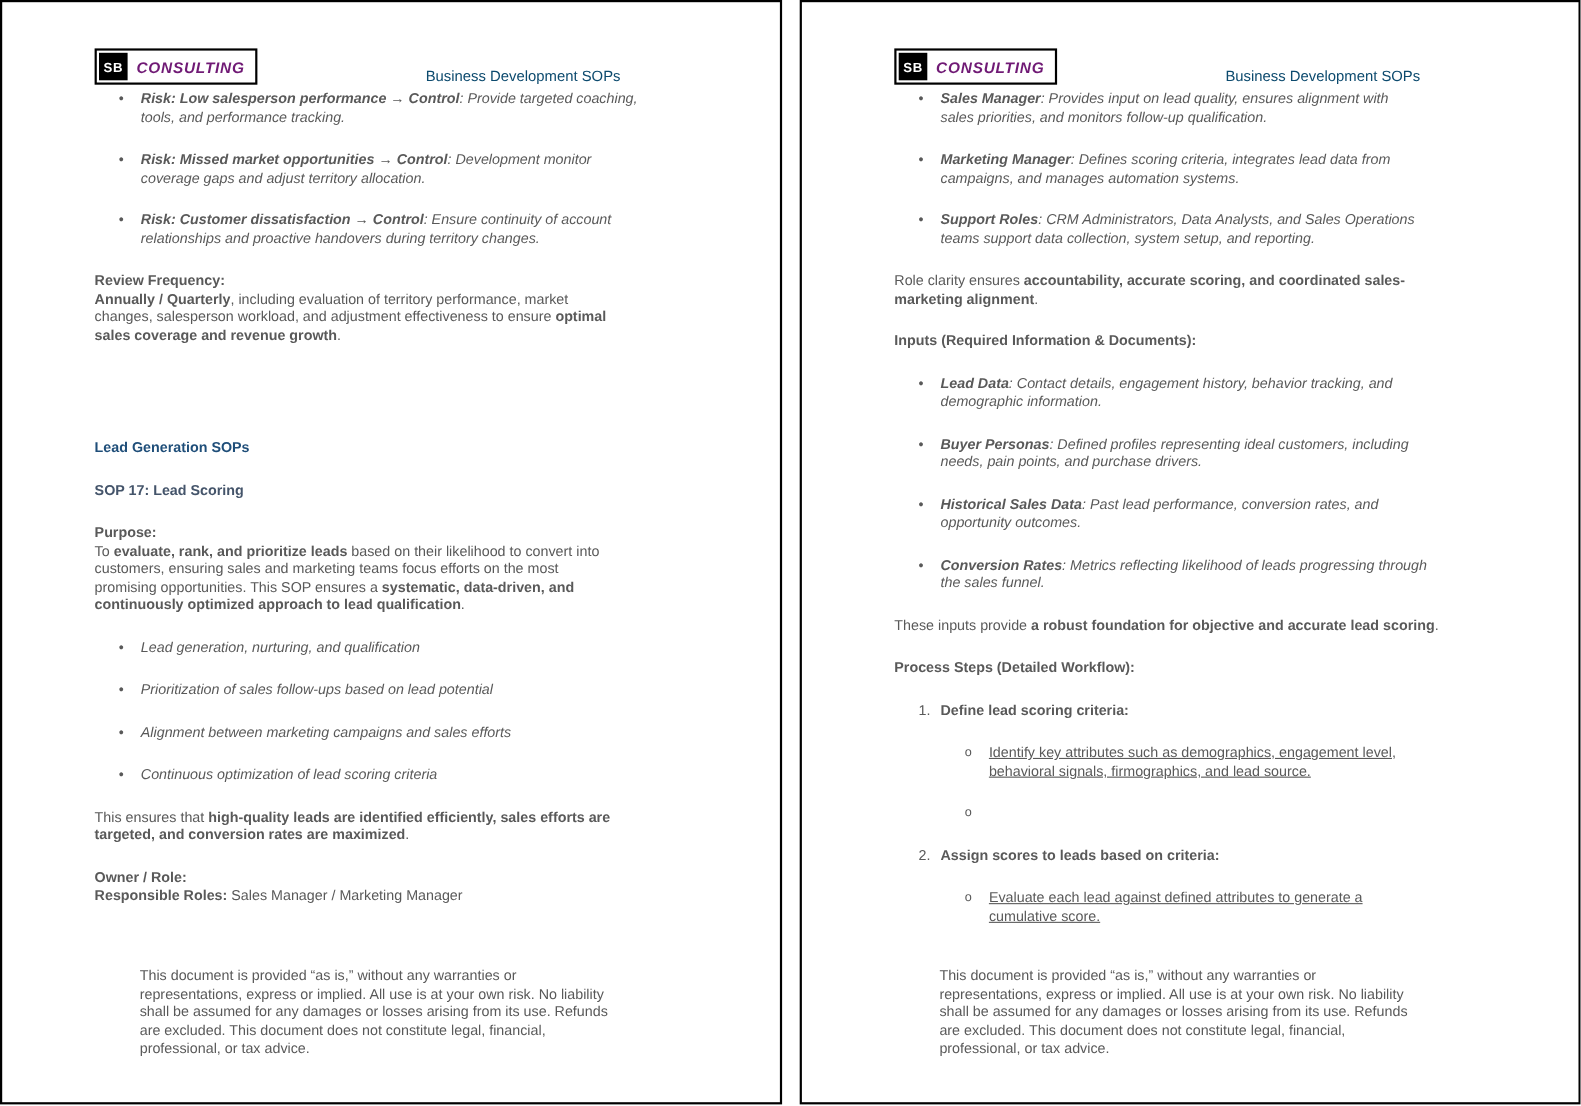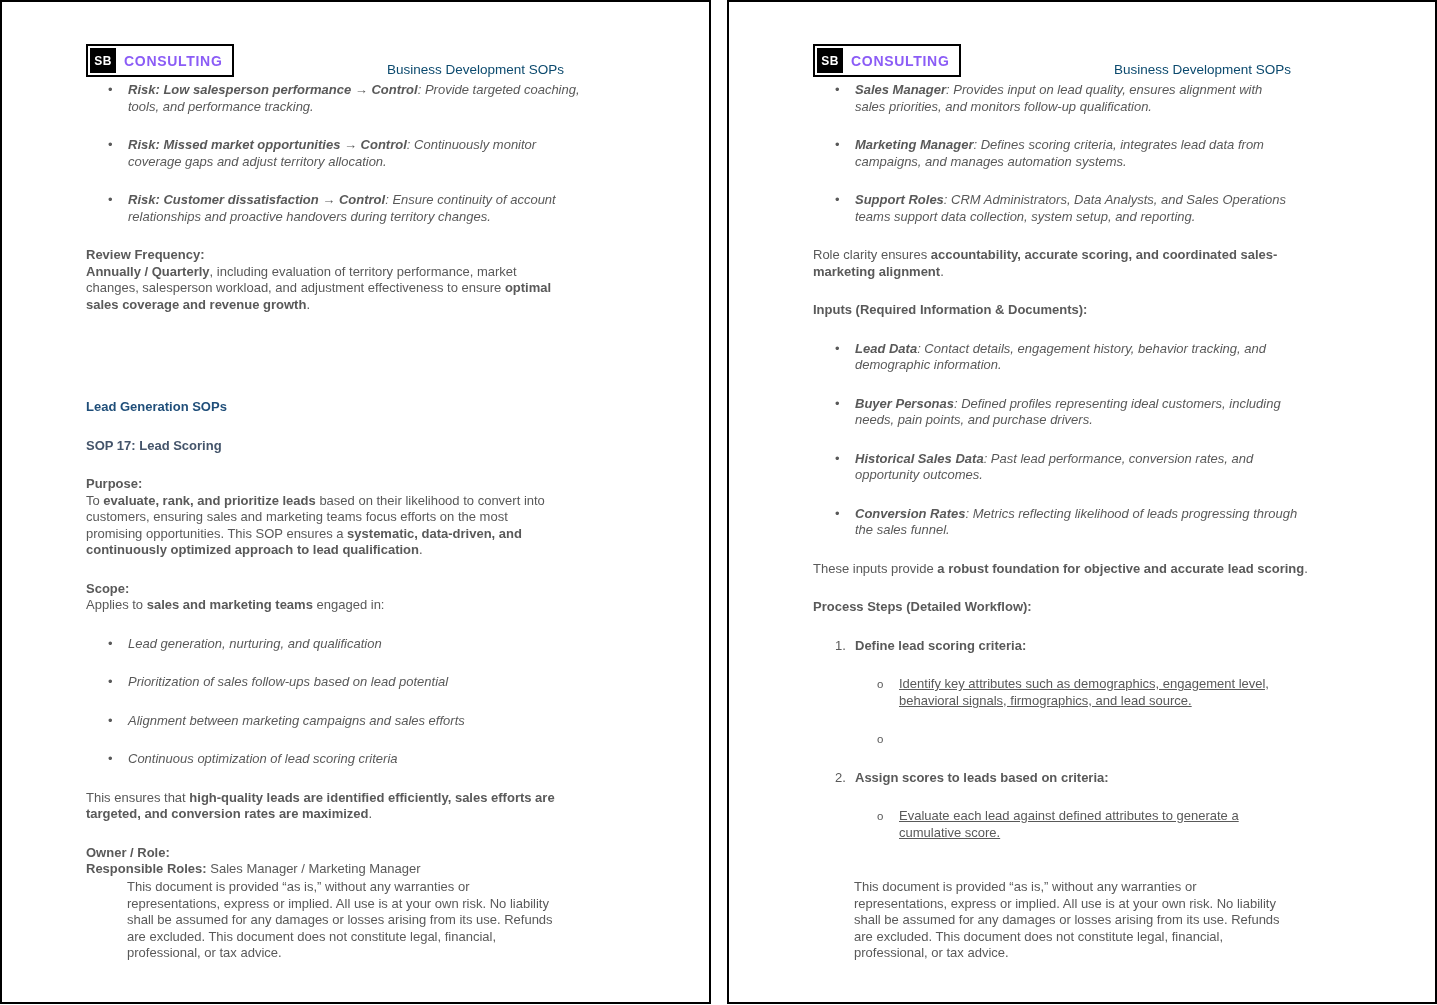--- a/index.html
+++ b/index.html
@@ -40,25 +40,26 @@
     width: 26px;
     height: 25px;
     display: flex;
     align-items: center;
     justify-content: center;
     font-weight: bold;
     font-size: 12px;
     letter-spacing: 0.5px;
   }
   .logo-name {
-    color: #8b5cf6;
+    color: #701a75;
     font-weight: 800;
     font-size: 14px;
     letter-spacing: 0.7px;
     padding: 0 7px 0 8px;
+    font-style: italic;
   }
   .doc-title {
     position: absolute;
     left: 385px;
     top: 60px;
     font-size: 13.5px;
     color: #0c4a6e;
     white-space: nowrap;
   }
 
@@ -116,32 +117,31 @@
       <div class="doc-title">Business Development SOPs</div>
     </header>
     <div class="content">
         <div class="block bullet-list">
           <div class="bullet-item">
             <span class="bullet-marker">•</span>
             <div class="bullet-text"><span class="b">Risk: Low salesperson performance → Control</span><span>: Provide targeted coaching,</span><br><span>tools, and performance tracking.</span></div>
           </div>
           <div class="bullet-item">
             <span class="bullet-marker">•</span>
-            <div class="bullet-text"><span class="b">Risk: Missed market opportunities → Control</span><span>: Continuously monitor</span><br><span>coverage gaps and adjust territory allocation.</span></div>
+            <div class="bullet-text"><span class="b">Risk: Missed market opportunities → Control</span><span>: Development monitor</span><br><span>coverage gaps and adjust territory allocation.</span></div>
           </div>
           <div class="bullet-item">
             <span class="bullet-marker">•</span>
             <div class="bullet-text"><span class="b">Risk: Customer dissatisfaction → Control</span><span>: Ensure continuity of account</span><br><span>relationships and proactive handovers during territory changes.</span></div>
           </div>
         </div>
         <div class="block para"><span class="b">Review Frequency:</span><br><span class="b">Annually / Quarterly</span><span>, including evaluation of territory performance, market</span><br><span>changes, salesperson workload, and adjustment effectiveness to ensure </span><span class="b">optimal</span><br><span class="b">sales coverage and revenue growth</span><span>.</span></div>
         <div class="block para heading-blue"><span class="b">Lead Generation SOPs</span></div>
         <div class="block para heading-slate"><span class="b">SOP 17: Lead Scoring</span></div>
         <div class="block para"><span class="b">Purpose:</span><br><span>To </span><span class="b">evaluate, rank, and prioritize leads</span><span> based on their likelihood to convert into</span><br><span>customers, ensuring sales and marketing teams focus efforts on the most</span><br><span>promising opportunities. This SOP ensures a </span><span class="b">systematic, data-driven, and</span><br><span class="b">continuously optimized approach to lead qualification</span><span>.</span></div>
-        <div class="block para"><span class="b">Scope:</span><br><span>Applies to </span><span class="b">sales and marketing teams</span><span> engaged in:</span></div>
         <div class="block bullet-list">
           <div class="bullet-item">
             <span class="bullet-marker">•</span>
             <div class="bullet-text"><span>Lead generation, nurturing, and qualification</span></div>
           </div>
           <div class="bullet-item">
             <span class="bullet-marker">•</span>
             <div class="bullet-text"><span>Prioritization of sales follow-ups based on lead potential</span></div>
           </div>
           <div class="bullet-item">

